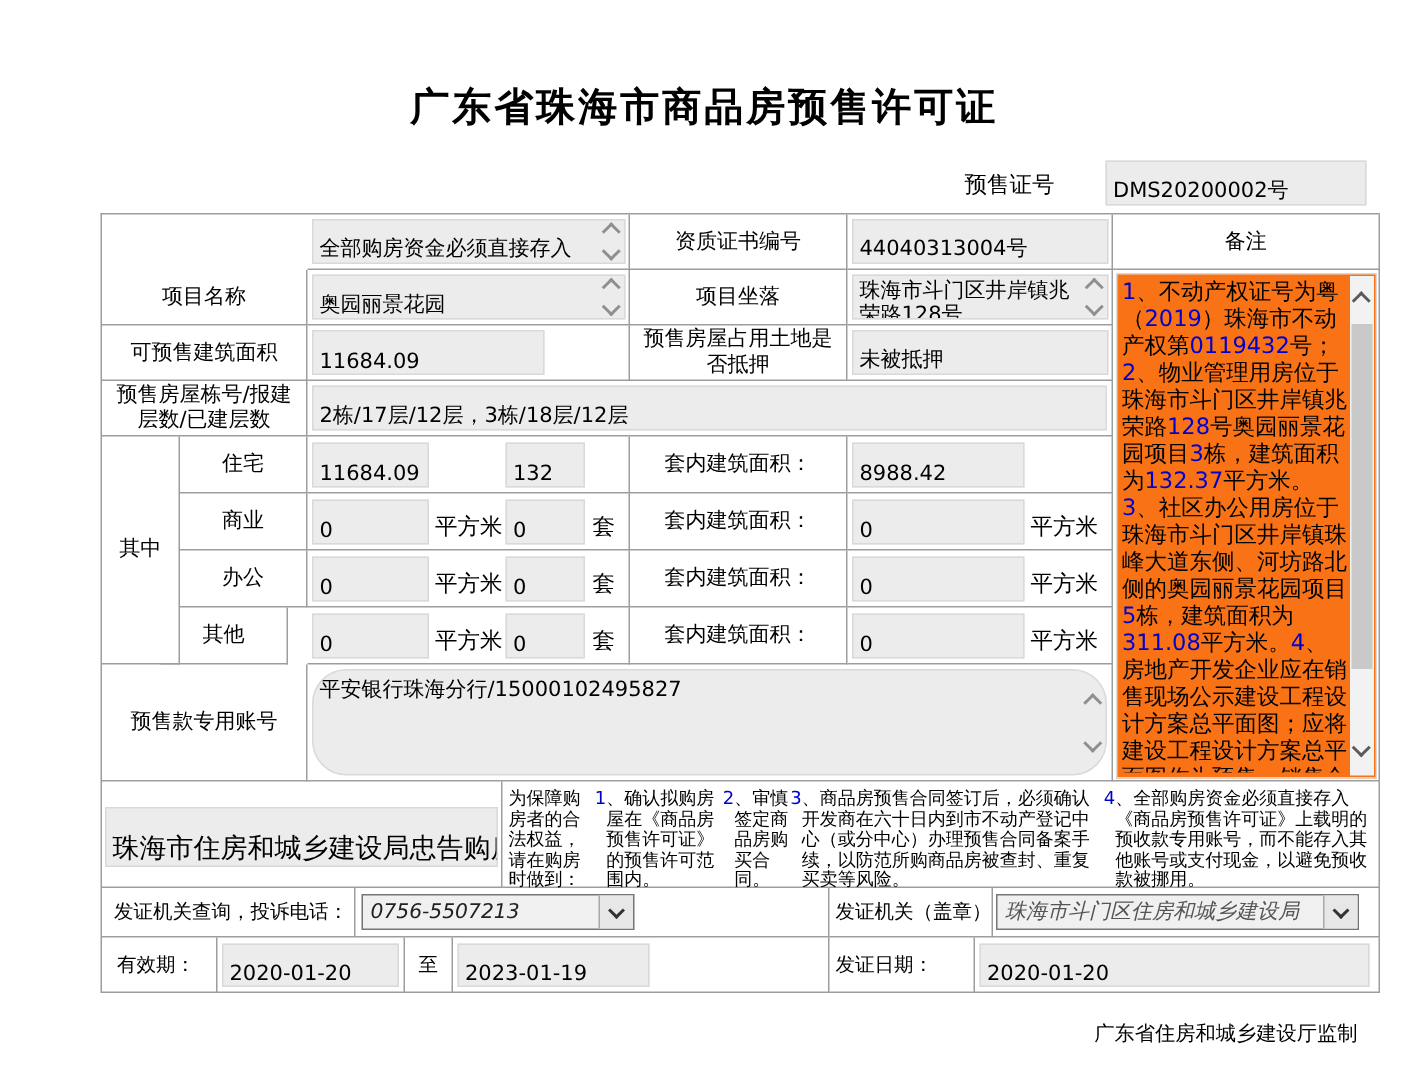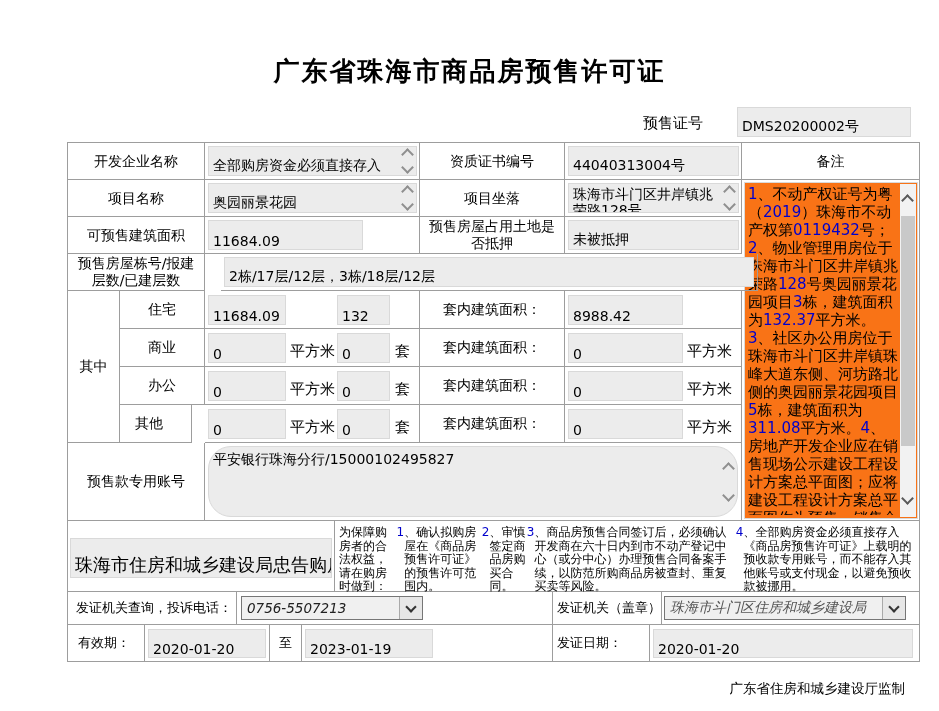--- a/index.html
+++ b/index.html
@@ -69,23 +69,20 @@
   <div class="title">广东省珠海市商品房预售许可证</div>
 
   <div class="permit-label">预售证号</div>
   <div class="permit-field field">
     <span class="val">DMS20200002号</span>
   </div>
 
   <div class="tline" style="left:67px;top:142px;width:853px;height:1px;"></div>
   <div class="tline" style="left:67px;top:142px;width:1px;height:520px;"></div>
 
-  <div class="cell cen lbl" style="left:68px;top:143px;width:137px;height:37px;">
-    <span>开发企业名称</span>
-  </div>
   <div class="cell" style="left:205px;top:143px;width:215px;height:37px;">
     <div class="field" style="position:absolute;left:3px;top:3px;width:209px;height:30px;">
       <span class="val">全部购房资金必须直接存入</span>
       <span class="spinner">
           <span class="chev up"></span>
           <span class="chev down"></span>
         </span>
     </div>
   </div>
   <div class="cell cen lbl" style="left:420px;top:143px;width:145px;height:37px;">
@@ -151,21 +148,21 @@
   </div>
   <div class="cell" style="left:565px;top:217px;width:177px;height:37px;">
     <div class="field" style="position:absolute;left:3px;top:3px;width:171px;height:30px;">
       <span class="val">未被抵押</span>
     </div>
   </div>
 
   <div class="cell cen lbl" style="left:68px;top:254px;width:137px;height:37px;padding:0 6px;">
     <span>预售房屋栋号/报建层数/已建层数</span>
   </div>
-  <div class="cell" style="left:205px;top:254px;width:537px;height:37px;margin-left:16px;">
+  <div class="cell" style="left:205px;top:254px;width:537px;height:37px;">
     <div class="field" style="position:absolute;left:3px;top:3px;width:530px;height:30px;">
       <span class="val">2栋/17层/12层，3栋/18层/12层</span>
     </div>
   </div>
 
   <div class="cell cen lbl" style="left:68px;top:291px;width:52px;height:152px;">
     <span>其中</span>
   </div>
 
   <div class="cell cen lbl" style="left:120px;top:291px;width:85px;height:38px;">

